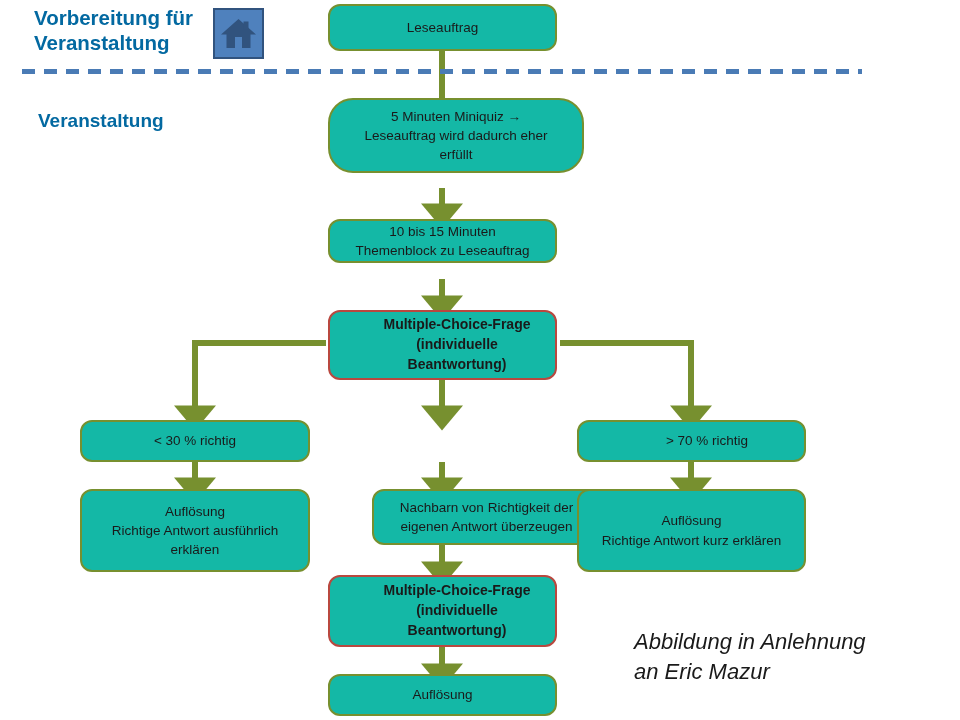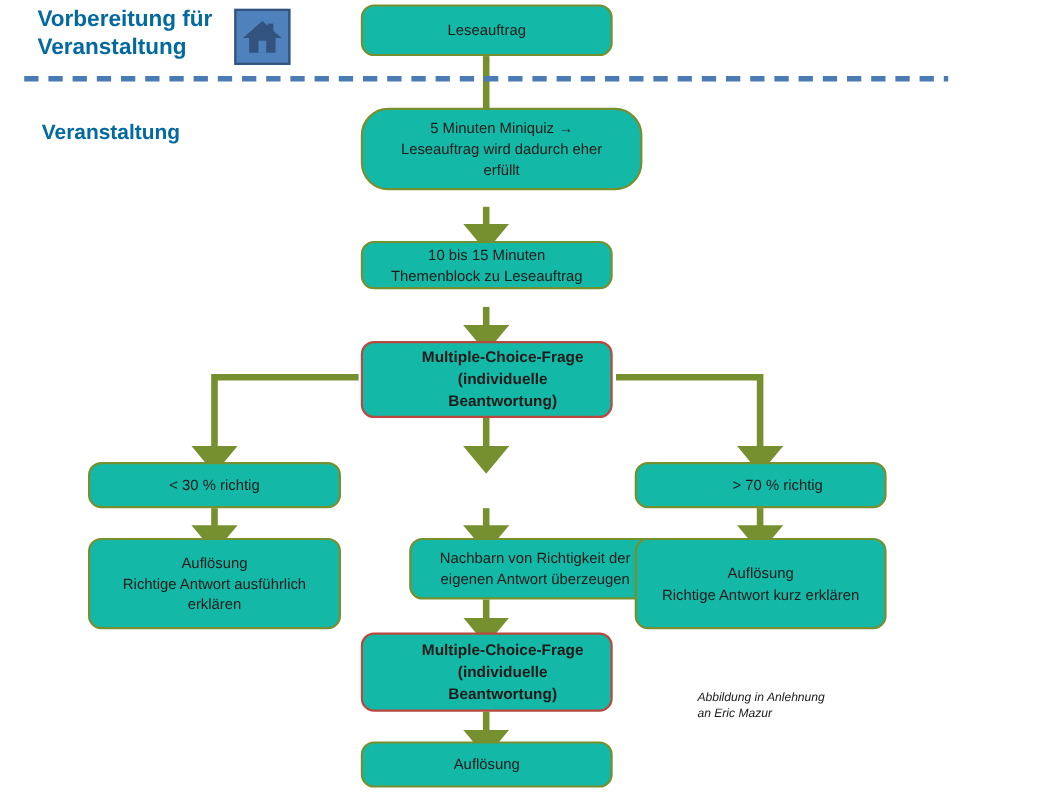--- a/index.html
+++ b/index.html
@@ -90,21 +90,21 @@
     font-size: 13.5px;
   }
 
   
   #caption {
     position: absolute;
     left: 634px;
     top: 627px;
     width: 250px;
     font-style: italic;
-    font-size: 11px;
+    font-size: 22px;
     line-height: 1.38;
     color: #1a1a1a;
     white-space: pre-line;
     font-family: "Liberation Sans", sans-serif;
   }
 </style>
 </head>
 <body>
 
 <div id="canvas">

